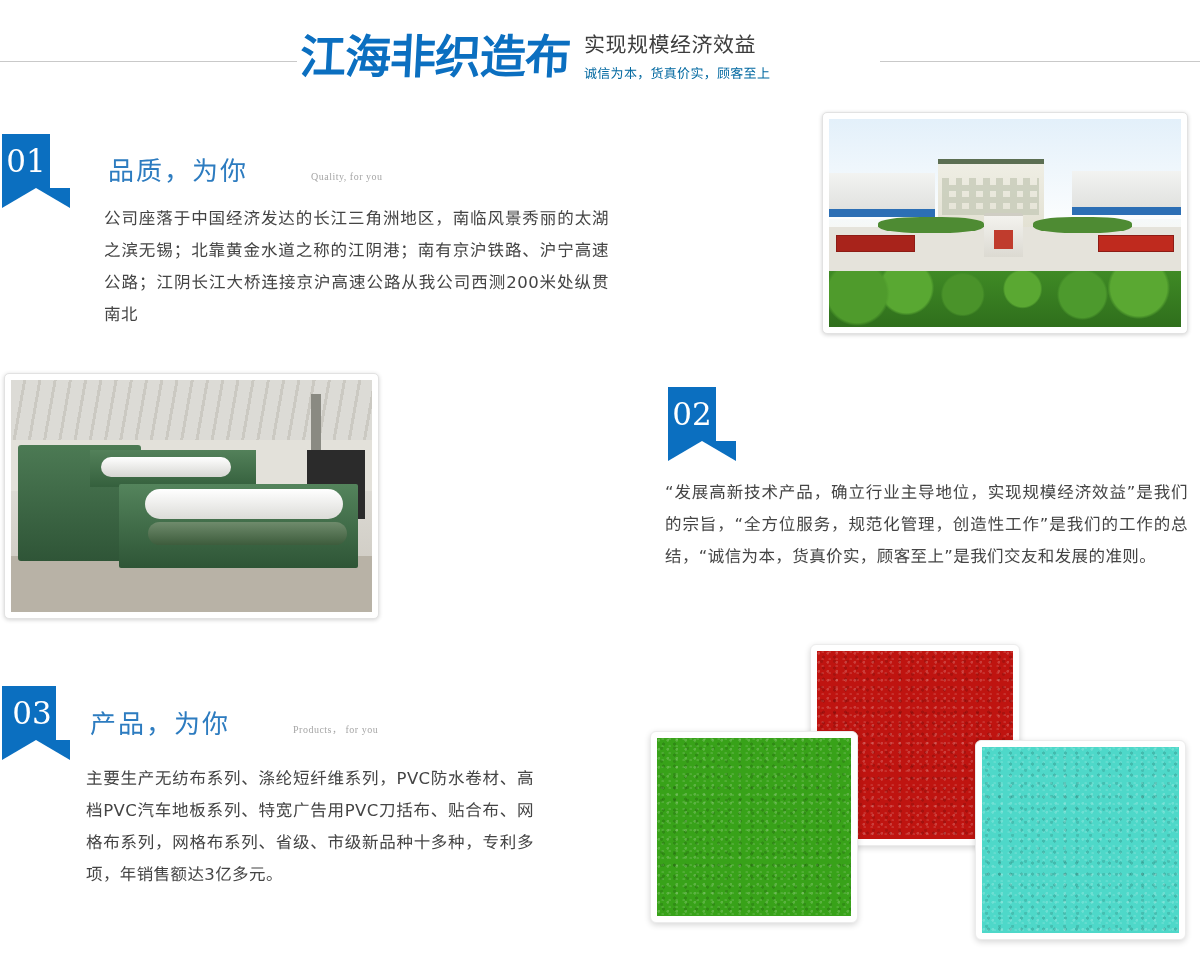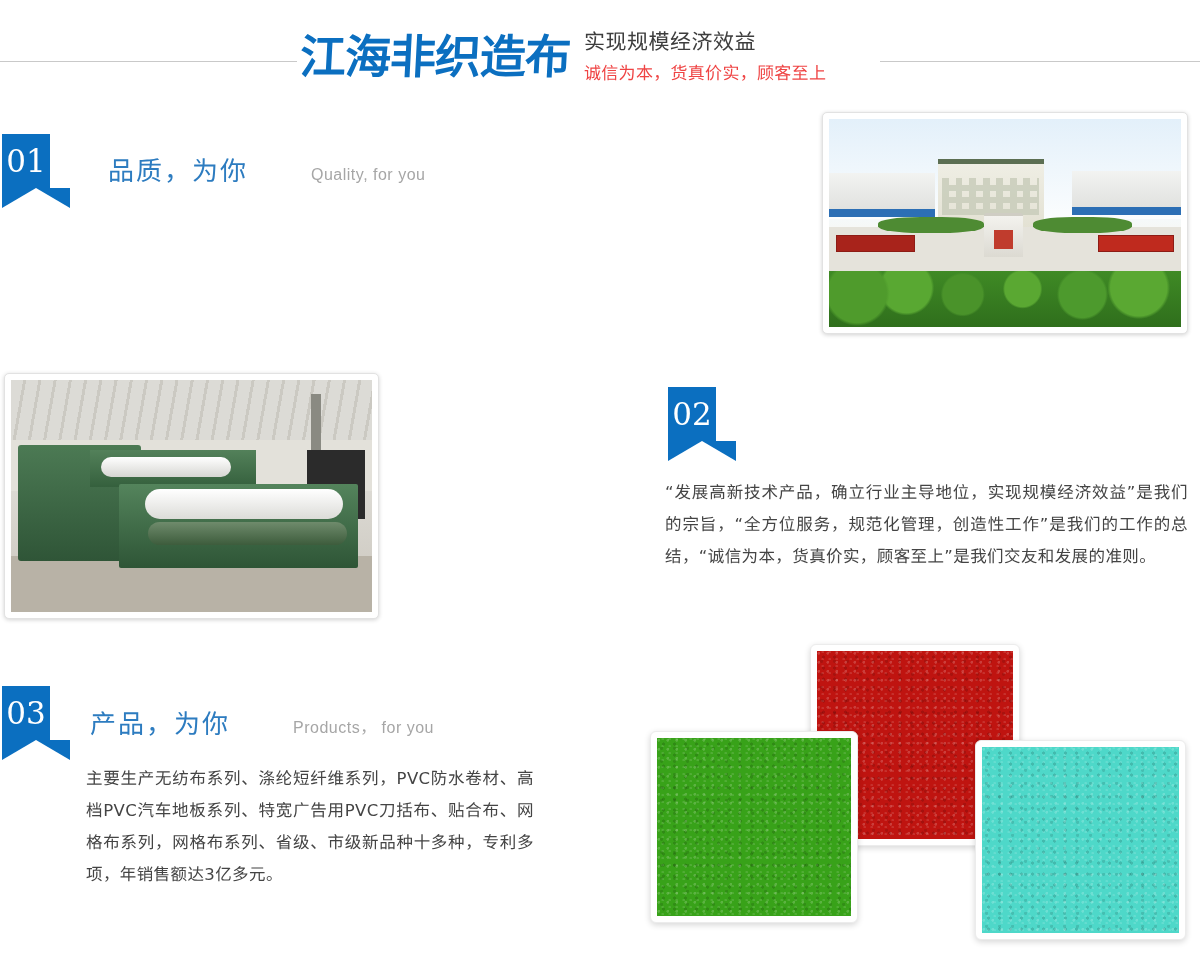--- a/index.html
+++ b/index.html
@@ -30,21 +30,21 @@
     margin-top:8px;
   }
   .hdr-sub{margin-left:14px;margin-top:10px;}
   .hdr-sub-main{
     font-family:"DejaVu Sans","Liberation Sans",sans-serif;
     font-size:21px;color:#3d3d3d;line-height:1.25;white-space:nowrap;
     letter-spacing:0.5px;
   }
   .hdr-sub-slogan{
     font-family:"DejaVu Sans","Liberation Sans",sans-serif;
-    font-size:17px;color:#ef4444;line-height:1.5;white-space:nowrap;
+    font-size:13px;color:#0369a1;line-height:1.5;white-space:nowrap;
     letter-spacing:0.3px;margin-top:6px;
   }
 
   
   .badge{
     position:absolute;
     width:48px;height:54px;
     background:#0b6fc0;
     color:#ffffff;
     font-family:"DejaVu Serif","Liberation Serif",serif;
@@ -66,22 +66,22 @@
   
   .sec-title{
     position:absolute;
     display:flex;align-items:baseline;white-space:nowrap;gap:41px;
   }
   .sec-title .cn{
     font-family:"DejaVu Sans","Liberation Sans",sans-serif;
     font-size:26px;color:#2d7cc0;letter-spacing:2px;
   }
   .sec-title .en{
-    font-family:Liberation Sans, sans-serif;
-    font-size:16px;color:#a6a6a6;margin-left:22px;letter-spacing:0.5px;
+    font-family:Liberation Serif, serif;
+    font-size:10px;color:#a6a6a6;margin-left:22px;letter-spacing:0.5px;
   }
 
   
   .sec-body{
     position:absolute;
     font-family:"DejaVu Sans","Liberation Sans",sans-serif;
     font-size:16.5px;
     color:#444444;
     line-height:32px;
     letter-spacing:0.4px;
@@ -183,20 +183,21 @@
     </div>
   </div>
 
   <div class="badge" style="left:2px;top:134px;">
     <span>01</span>
   </div>
   <div class="sec-title" style="left:108px;top:150px;">
     <span class="cn">品质，为你</span>
     <span class="en">Quality, for you</span>
   </div>
+  <div class="sec-body" style="left:104px;top:203px;width:505px;">公司座落于中国经济发达的长江三角洲地区，南临风景秀丽的太湖之滨无锡；北靠黄金水道之称的江阴港；南有京沪铁路、沪宁高速公路；江阴长江大桥连接京沪高速公路从我公司西测200米处纵贯南北</div>
 
   <div class="photo" style="left:822px;top:112px;width:366px;height:222px;">
     <div class="photo-inner">
       <div class="factory">
         <div class="f-sky"></div>
         <div class="f-wing-l"></div>
         <div class="f-wing-r"></div>
         <div class="f-bldg-main"></div>
         <div class="f-ground"></div>
         <div class="f-shrub"></div>
@@ -225,21 +226,21 @@
         <div class="m-roll3"></div>
       </div>
     </div>
   </div>
 
   <div class="badge" style="left:668px;top:387px;">
     <span>02</span>
   </div>
   <div class="sec-body" style="left:665px;top:477px;width:523px;">“发展高新技术产品，确立行业主导地位，实现规模经济效益”是我们的宗旨，“全方位服务，规范化管理，创造性工作”是我们的工作的总结，“诚信为本，货真价实，顾客至上”是我们交友和发展的准则。</div>
 
-  <div class="badge" style="left:2px;top:686px;">
+  <div class="badge" style="left:2px;top:686px;padding-left:6px;">
     <span>03</span>
   </div>
   <div class="sec-title" style="left:90px;top:703px;">
     <span class="cn">产品，为你</span>
     <span class="en">Products， for you</span>
   </div>
   <div class="sec-body" style="left:86px;top:763px;width:448px;">主要生产无纺布系列、涤纶短纤维系列，PVC防水卷材、高档PVC汽车地板系列、特宽广告用PVC刀括布、贴合布、网格布系列，网格布系列、省级、市级新品种十多种，专利多项，年销售额达3亿多元。</div>
 
   <div class="swatch" style="left:810px;top:644px;width:210px;height:202px;">
     <div class="swatch-fill" style="background-color:#bf1410;"></div>

